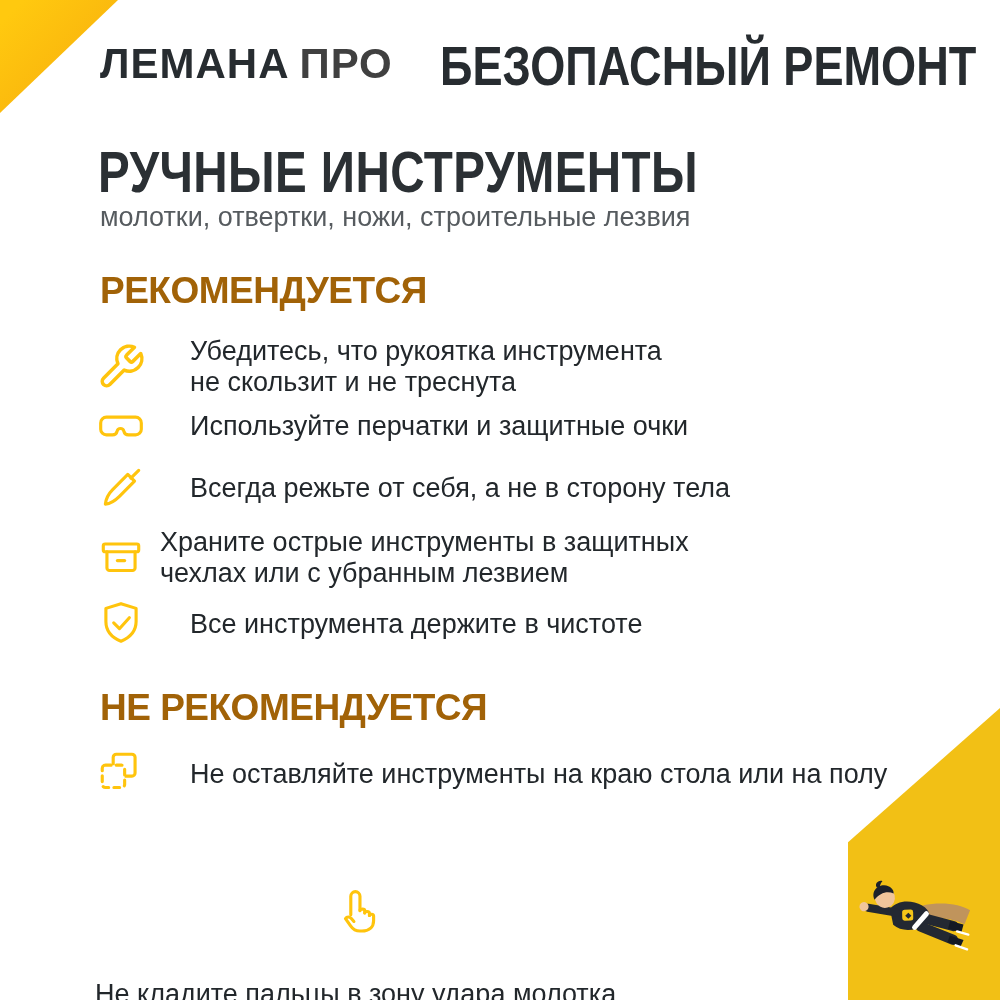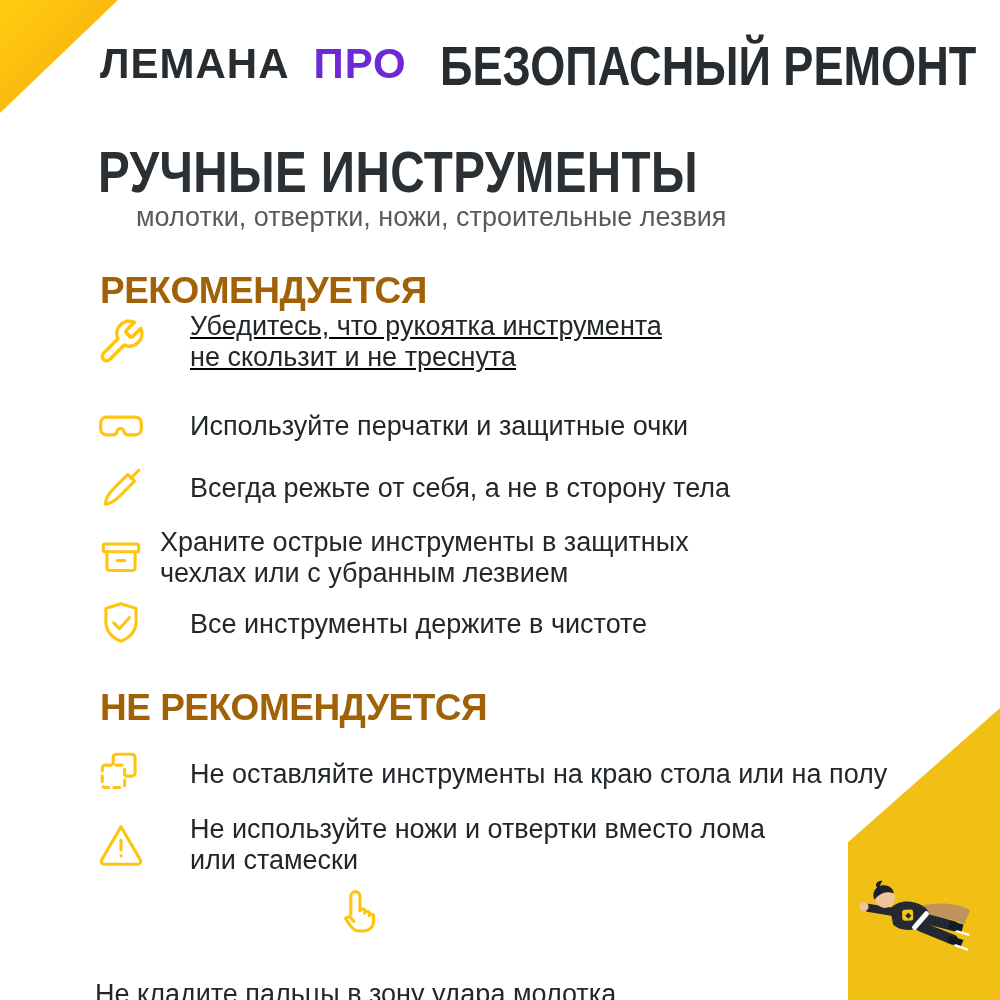--- a/index.html
+++ b/index.html
@@ -18,51 +18,51 @@
     position:absolute;right:0;bottom:0;width:152px;height:292px;
     background:#F2C015;
     clip-path:polygon(0 46%,100% 0,100% 100%,0 100%);
   }
   .corner-br svg{position:absolute;left:0;bottom:6px;}
   
   .logo{
     position:absolute;left:100px;top:40px;white-space:nowrap;
     font-size:42px;font-weight:900;letter-spacing:1px;color:#272C30;
   }
-  .logo .accent{color:#6d28d9;margin-left:24px;}
+  .logo .accent{color:#404040;margin-left:10px;}
   .header-title{position:absolute;left:440px;top:34px;}
   .header-title span{
     display:inline-block;transform:scaleX(.82);transform-origin:0 50%;
     white-space:nowrap;font-size:55px;font-weight:800;color:#272C30;
   }
   
   .page-title{position:absolute;left:98px;top:138px;text-decoration:underline;}
   .page-title span{
     display:inline-block;transform:scaleX(.82);transform-origin:0 50%;
     white-space:nowrap;font-size:58px;font-weight:800;color:#2B3034;letter-spacing:.5px;
   }
   .page-subtitle{
     position:absolute;left:100px;top:202px;
-    font-size:27px;color:#565B5F;white-space:nowrap;margin-left:36px;
+    font-size:27px;color:#565B5F;white-space:nowrap;
   }
   
   .section-heading{
     position:absolute;left:100px;white-space:nowrap;
     font-size:37px;font-weight:800;color:#a16207;letter-spacing:-.5px;
   }
   .heading-rec{top:270px;}
   .heading-notrec{top:687px;}
   
   .item{position:absolute;left:95px;display:flex;align-items:center;gap:43px;}
   .item .icon{width:52px;min-width:52px;height:52px;display:flex;align-items:center;justify-content:center;}
   .item .text{
     font-size:27px;line-height:31px;color:#22272B;font-weight:500;
     white-space:pre-line;
   }
-  .r1{top:311px;text-decoration:underline;} .r2{top:400px;} .r3{top:462px;} .r4{top:527px;gap:13px;} .r5{top:598px;}
+  .r1{top:336px;} .r2{top:400px;} .r3{top:462px;} .r4{top:527px;gap:13px;} .r5{top:598px;}
   .n1{top:748px;} .n2{top:814px;} .n3{top:884px;flex-direction:column;}
   svg{display:block;}
 </style>
 </head>
 <body>
 
 <div class="poster">
 
   <div class="corner-tl"></div>
 
@@ -120,46 +120,35 @@
 чехлах или с убранным лезвием</span>
   </div>
 
   <div class="item r5">
     <span class="icon">
       <svg width="50" height="50" viewBox="0 0 48 48" fill="none" stroke="#FFC40D" stroke-width="3" stroke-linecap="round" stroke-linejoin="round">
         <path d="M24 4.5 38.5 9v12.6c0 8.6-5.6 15.2-14.5 18.9C14.6 36.8 9.5 30.2 9.5 21.6V9Z"></path>
         <path d="M17 23l5.5 5.5L32 18"></path>
       </svg>
     </span>
-    <span class="text">Все инструменты держите в чистоте</span>
+    <span class="text">Все инструмента держите в чистоте</span>
   </div>
 
   <div class="section-heading heading-notrec">НЕ РЕКОМЕНДУЕТСЯ</div>
 
   <div class="item n1">
     <span class="icon">
       <svg width="50" height="50" viewBox="0 0 48 48" fill="none" stroke="#FFC40D" stroke-width="3" stroke-linecap="round" stroke-linejoin="round">
         <rect x="16.5" y="5" width="21" height="21" rx="3"></rect>
         <rect x="6" y="15.5" width="21.5" height="21.5" rx="3" fill="#ffffff" stroke-dasharray="5.5 5"></rect>
       </svg>
     </span>
     <span class="text">Не оставляйте инструменты на краю стола или на полу</span>
   </div>
 
-  <div class="item n2">
-    <span class="icon">
-      <svg width="50" height="50" viewBox="0 0 48 48" fill="none" stroke="#FFC40D" stroke-width="3" stroke-linecap="round" stroke-linejoin="round">
-        <path d="M24 6.5 42.6 38.4a2.8 2.8 0 0 1-2.4 4.1H7.8a2.8 2.8 0 0 1-2.4-4.1Z"></path>
-        <path d="M24 19.5v9"></path>
-        <path d="M24 34.2v.4"></path>
-      </svg>
-    </span>
-    <span class="text">Не используйте ножи и отвертки вместо лома
-или стамески</span>
-  </div>
 
   <div class="item n3">
     <span class="icon">
       <svg width="50" height="50" viewBox="0 0 48 48" fill="none" stroke="#FFC40D" stroke-width="3" stroke-linecap="round" stroke-linejoin="round">
         <path d="M19 28.5V10.8a4.4 4.4 0 0 1 8.8 0V24"></path>
         <path d="M27.8 24.6c0-2.1 4.6-2.1 4.6.1v2.1"></path>
         <path d="M32.4 26.8c.2-2 4.5-1.8 4.5.3v2.2"></path>
         <path d="M36.9 29.3c.3-1.8 4-1.5 4 .4v4.6c0 6.3-4.6 9.9-11.2 9.9h-1.9c-4 0-6.6-1.5-9-5l-4.9-7c1.3-1.8 3.9-2 5.4-.3l2.7 3.1"></path>
       </svg>
     </span>

